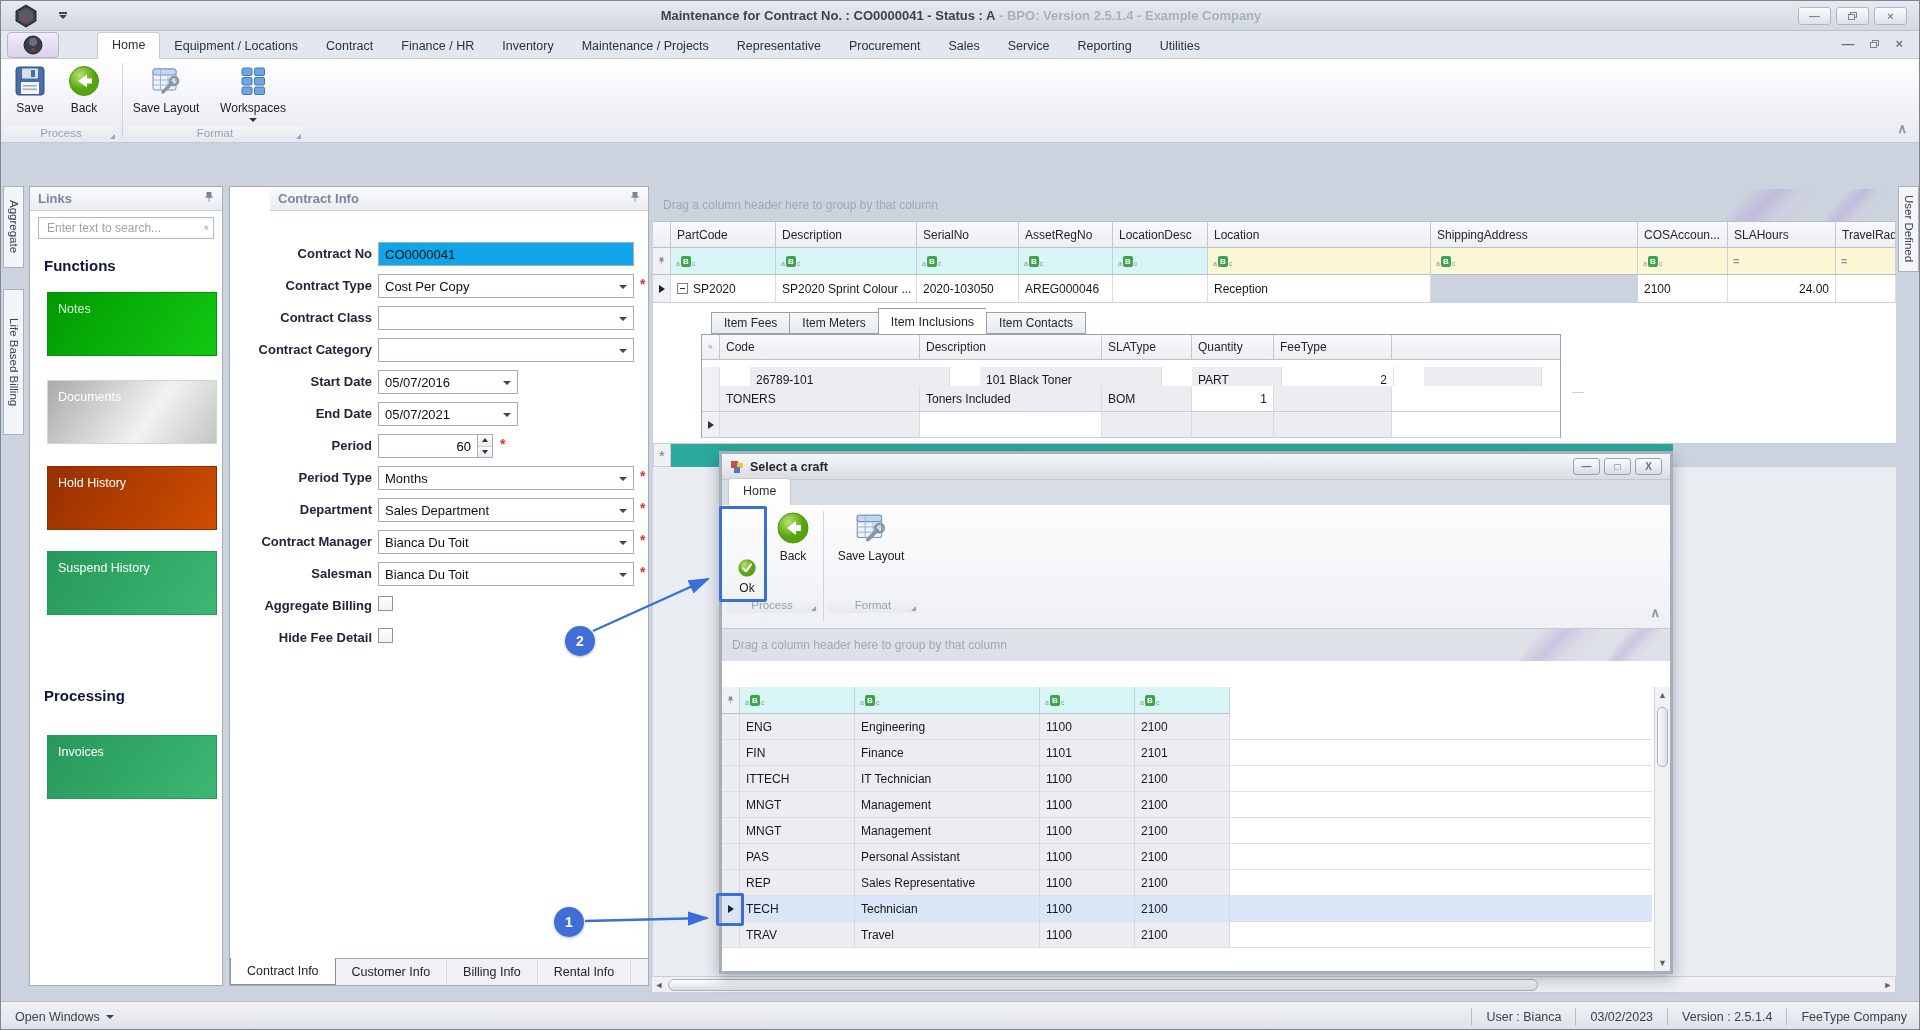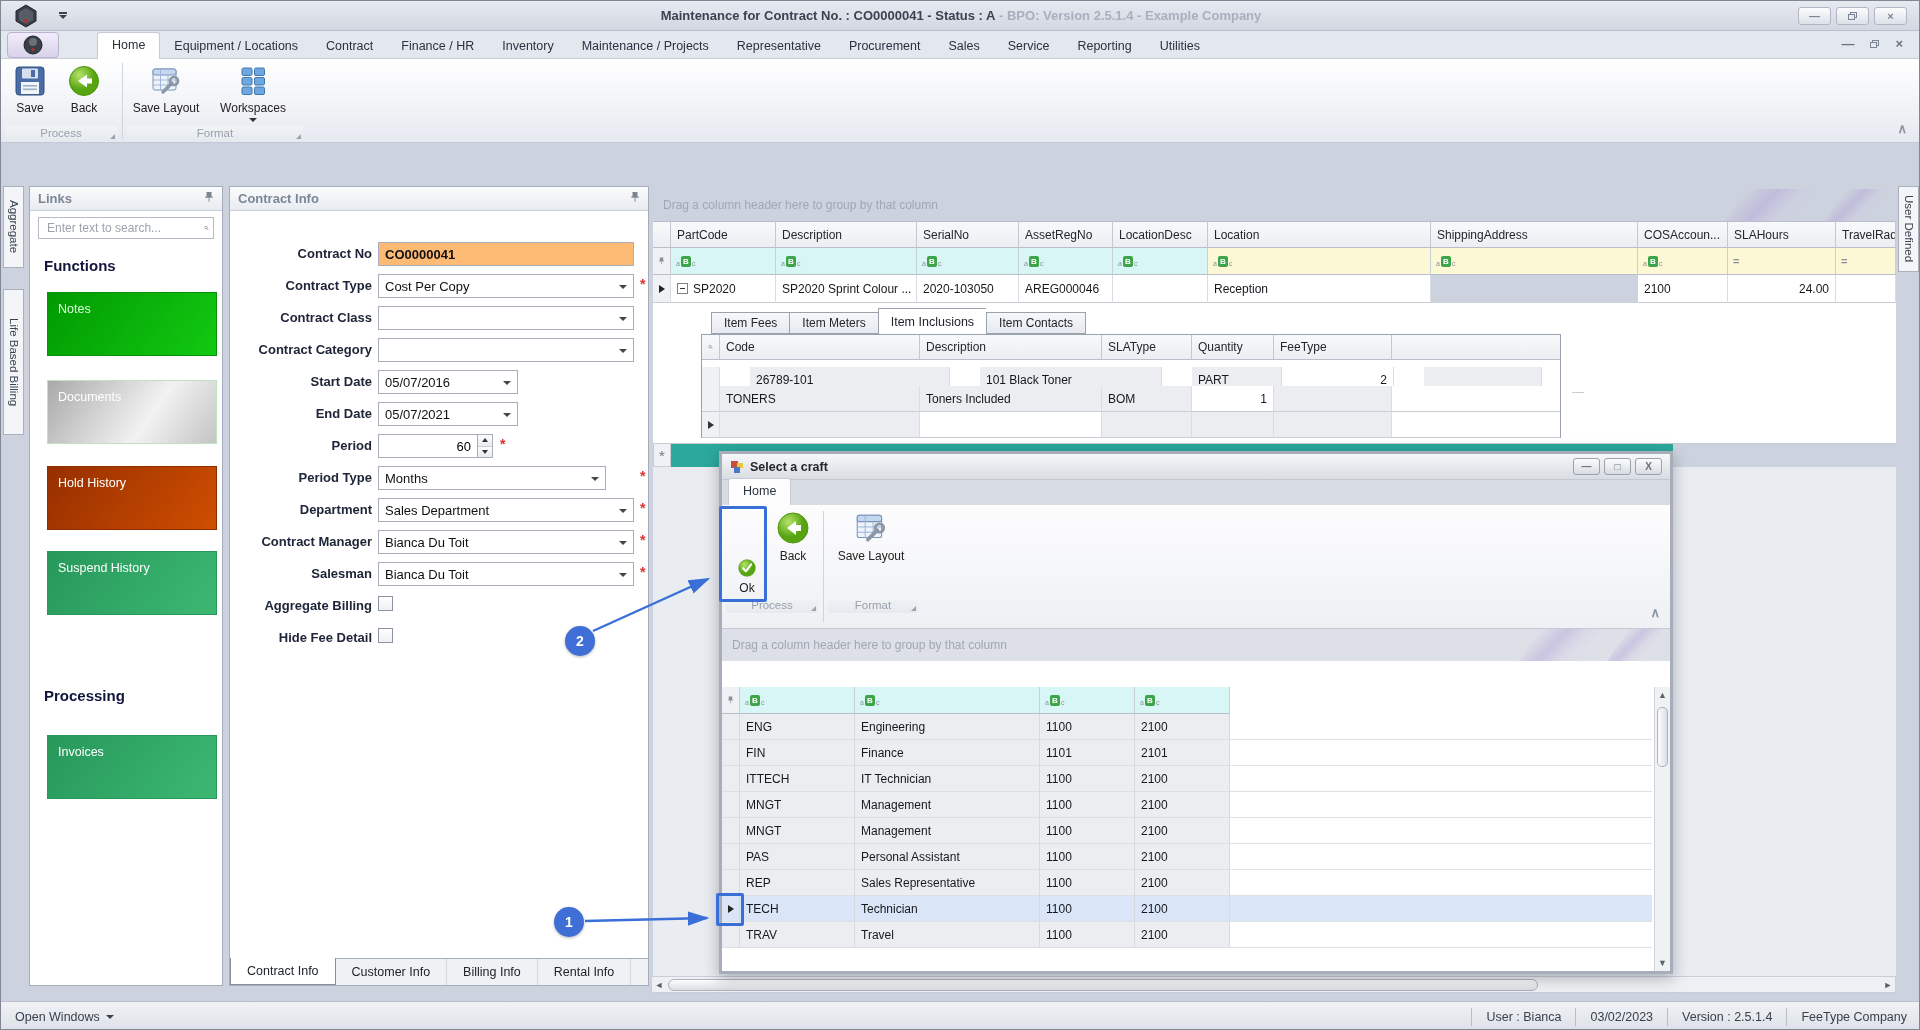--- a/index.html
+++ b/index.html
@@ -68,21 +68,21 @@
   #searchbox input::placeholder{color:#9aa2ad;}
   .side-heading{position:absolute;left:14px;font-size:15px;font-weight:bold;color:#12163c;}
   .navbtn{position:absolute;left:17px;width:170px;height:64px;padding:9px 10px;font-size:12.5px;cursor:pointer;}
   .nav-bright{background:linear-gradient(125deg,#019a01,#12c912);color:#dcffdc;border:1px solid #05920a;}
   .nav-silver{background:linear-gradient(125deg,#a9a9a9,#f2f2f2 60%,#c4c4c4);color:#fff;border:1px solid #bfe3bf;}
   .nav-orange{background:linear-gradient(125deg,#972f00,#cf4e00);color:#fff;border:1px solid #8f2d00;}
   .nav-green{background:linear-gradient(125deg,#27985a,#3cb873);color:#fff;border:1px solid #27985a;}
   .flabel{position:absolute;width:138px;text-align:right;font-size:13px;font-weight:bold;color:#20263a;}
   .tbox,.combo{height:24px;border:1px solid #a8aeb9;background:#fff;display:flex;align-items:center;
     padding:0 6px;font-size:13px;color:#111;position:absolute;}
-  .tbox.ro{background:#fdba74;font-weight:bold;}
+  .tbox.ro{background:#0ea5e9;}
   .combo{padding-right:20px;}
   .combo .caret{position:absolute;right:6px;top:10px;width:0;height:0;
     border-left:4px solid transparent;border-right:4px solid transparent;border-top:4px solid #444;}
   .req{position:absolute;color:#e03030;font-weight:bold;font-size:14px;}
   .spinbox{position:absolute;height:24px;border:1px solid #a8aeb9;background:#fff;display:flex;}
   .spinbox .val{flex:1;display:flex;align-items:center;justify-content:flex-end;padding-right:6px;font-size:13px;}
   .spin{display:flex;flex-direction:column;width:15px;border-left:1px solid #a8aeb9;}
   .spin span{flex:1;display:flex;align-items:center;justify-content:center;background:linear-gradient(#fdfdfe,#e8ebf0);}
   .spin span + span{border-top:1px solid #c9ced7;}
   .tri-up{width:0;height:0;border-left:3.5px solid transparent;border-right:3.5px solid transparent;border-bottom:4px solid #333;}
@@ -332,21 +332,21 @@
     </div>
     <div class="side-heading" style="top:70px;">Functions</div>
     <div class="navbtn nav-bright" style="top:105px;">Notes</div>
     <div class="navbtn nav-silver" style="top:193px;">Documents</div>
     <div class="navbtn nav-orange" style="top:279px;">Hold History</div>
     <div class="navbtn nav-green" style="top:364px;">Suspend History</div>
     <div class="side-heading" style="top:500px;">Processing</div>
     <div class="navbtn nav-green" style="top:548px;">Invoices</div>
   </div>
 
-  <div class="panel" style="left:228px;top:185px;width:420px;height:800px;">
+  <div class="panel" style="left:228px;top:185px;width:420px;height:800px;padding-left:40px;">
     <div class="phead">
       <span>Contract Info</span>
       <span class="pin">
         <svg width="10" height="12" viewBox="0 0 10 12">
             <path d="M2.5 1h5v4.5h1.2v1.2H1.3V5.5h1.2z" fill="#7d8593"></path>
             <rect x="4.6" y="6.7" width="0.9" height="4" fill="#7d8593"></rect>
           </svg>
       </span>
     </div>
 
@@ -394,21 +394,21 @@
             <i class="tri-up"></i>
           </span>
           <span>
             <i class="tri-dn"></i>
           </span>
         </span>
     </div>
     <span class="req" style="top:249px;left:270px;">*</span>
 
     <div class="flabel" style="top:283px;left:4px;">Period Type</div>
-    <div class="combo" style="top:279px;left:148px;width:228px;">
+    <div class="combo" style="top:279px;left:148px;width:256px;">
         <span>Months</span>
         <span class="caret"></span>
       </div>
     <span class="req" style="top:281px;left:410px;">*</span>
 
     <div class="flabel" style="top:315px;left:4px;">Department</div>
     <div class="combo" style="top:311px;left:148px;width:256px;">
         <span>Sales Department</span>
         <span class="caret"></span>
       </div>

